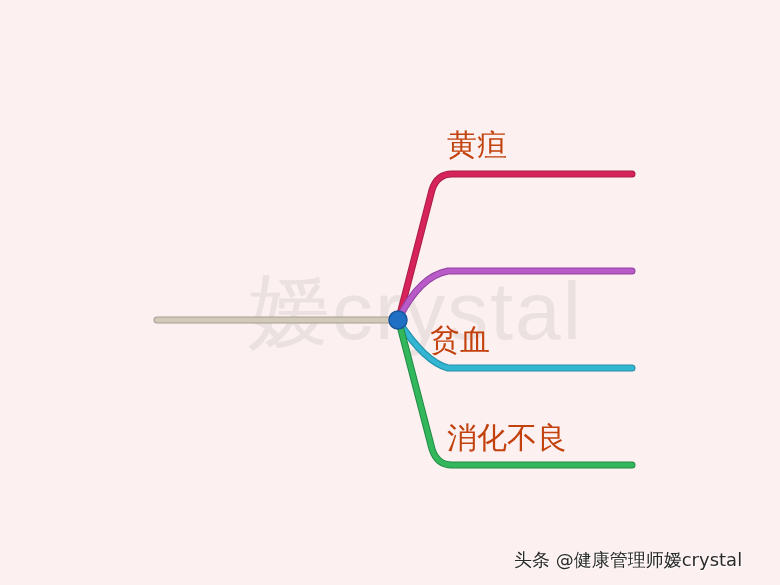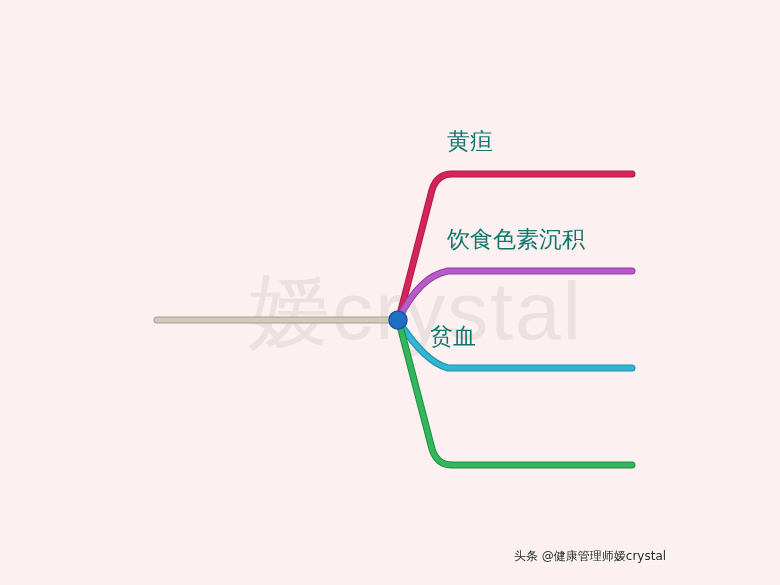--- a/index.html
+++ b/index.html
@@ -1,27 +1,27 @@
 <!DOCTYPE html>
 <html><head>
 <meta charset="utf-8">
 <style>
   html, body { margin:0; padding:0; }
   body { width:780px; height:585px; background:#fcf0f0; position:relative; overflow:hidden;
          font-family:"DejaVu Sans","Liberation Sans",sans-serif; }
   .canvas { position:absolute; left:0; top:0; width:780px; height:585px; }
   .watermark { position:absolute; left:248px; top:270px; font-size:82px; color:#e6dcdc; opacity:0.75;
                font-family:"Liberation Sans","DejaVu Sans",sans-serif; letter-spacing:2px; line-height:1; white-space:nowrap; }
-  .label { position:absolute; font-size:23px; color:#0f766e; white-space:nowrap; line-height:1; }
+  .label { position:absolute; font-size:30px; color:#c2410c; white-space:nowrap; line-height:1; }
   .root-label { left:176px; top:274px; }
   .b1 { left:447px; top:130px; }
   .b2 { left:447px; top:228px; }
   .b3 { left:430px; top:325px; }
   .b4 { left:447px; top:423px; }
-  .credit { position:absolute; left:514px; top:548px; font-size:12px; color:#2a2a2a; white-space:nowrap;
+  .credit { position:absolute; left:514px; top:548px; font-size:18px; color:#2a2a2a; white-space:nowrap;
             text-shadow: 1px 1px 0 #ffffff; }
   svg { position:absolute; left:0; top:0; }
 </style>
 </head>
 <body>
 
 <div class="canvas">
   <div class="watermark">嫒crystal</div>
 
   <svg width="780" height="585" viewBox="0 0 780 585">
@@ -38,17 +38,17 @@
     <path d="M399 322 Q425 362 448 368 L632 368" fill="none" stroke="#2090aa" stroke-width="7" stroke-linecap="round"></path>
     <path d="M399 322 Q425 362 448 368 L632 368" fill="none" stroke="#34b6d2" stroke-width="5" stroke-linecap="round"></path>
 
     <path d="M399 322 L432 449 Q437 465 452 465 L632 465" fill="none" stroke="#208a44" stroke-width="7" stroke-linecap="round"></path>
     <path d="M399 322 L432 449 Q437 465 452 465 L632 465" fill="none" stroke="#33b75d" stroke-width="5" stroke-linecap="round"></path>
 
     <circle cx="398" cy="320" r="9" fill="#1f6fc4" stroke="#17569c" stroke-width="1.5"></circle>
   </svg>
 
   <div class="label b1">黄疸</div>
-  <div class="label b2">饮食色素沉积</div>
   <div class="label b3">贫血</div>
+  <div class="label b4">消化不良</div>
 
   <div class="credit">头条 @健康管理师嫒crystal</div>
 </div>
 
 </body></html>

